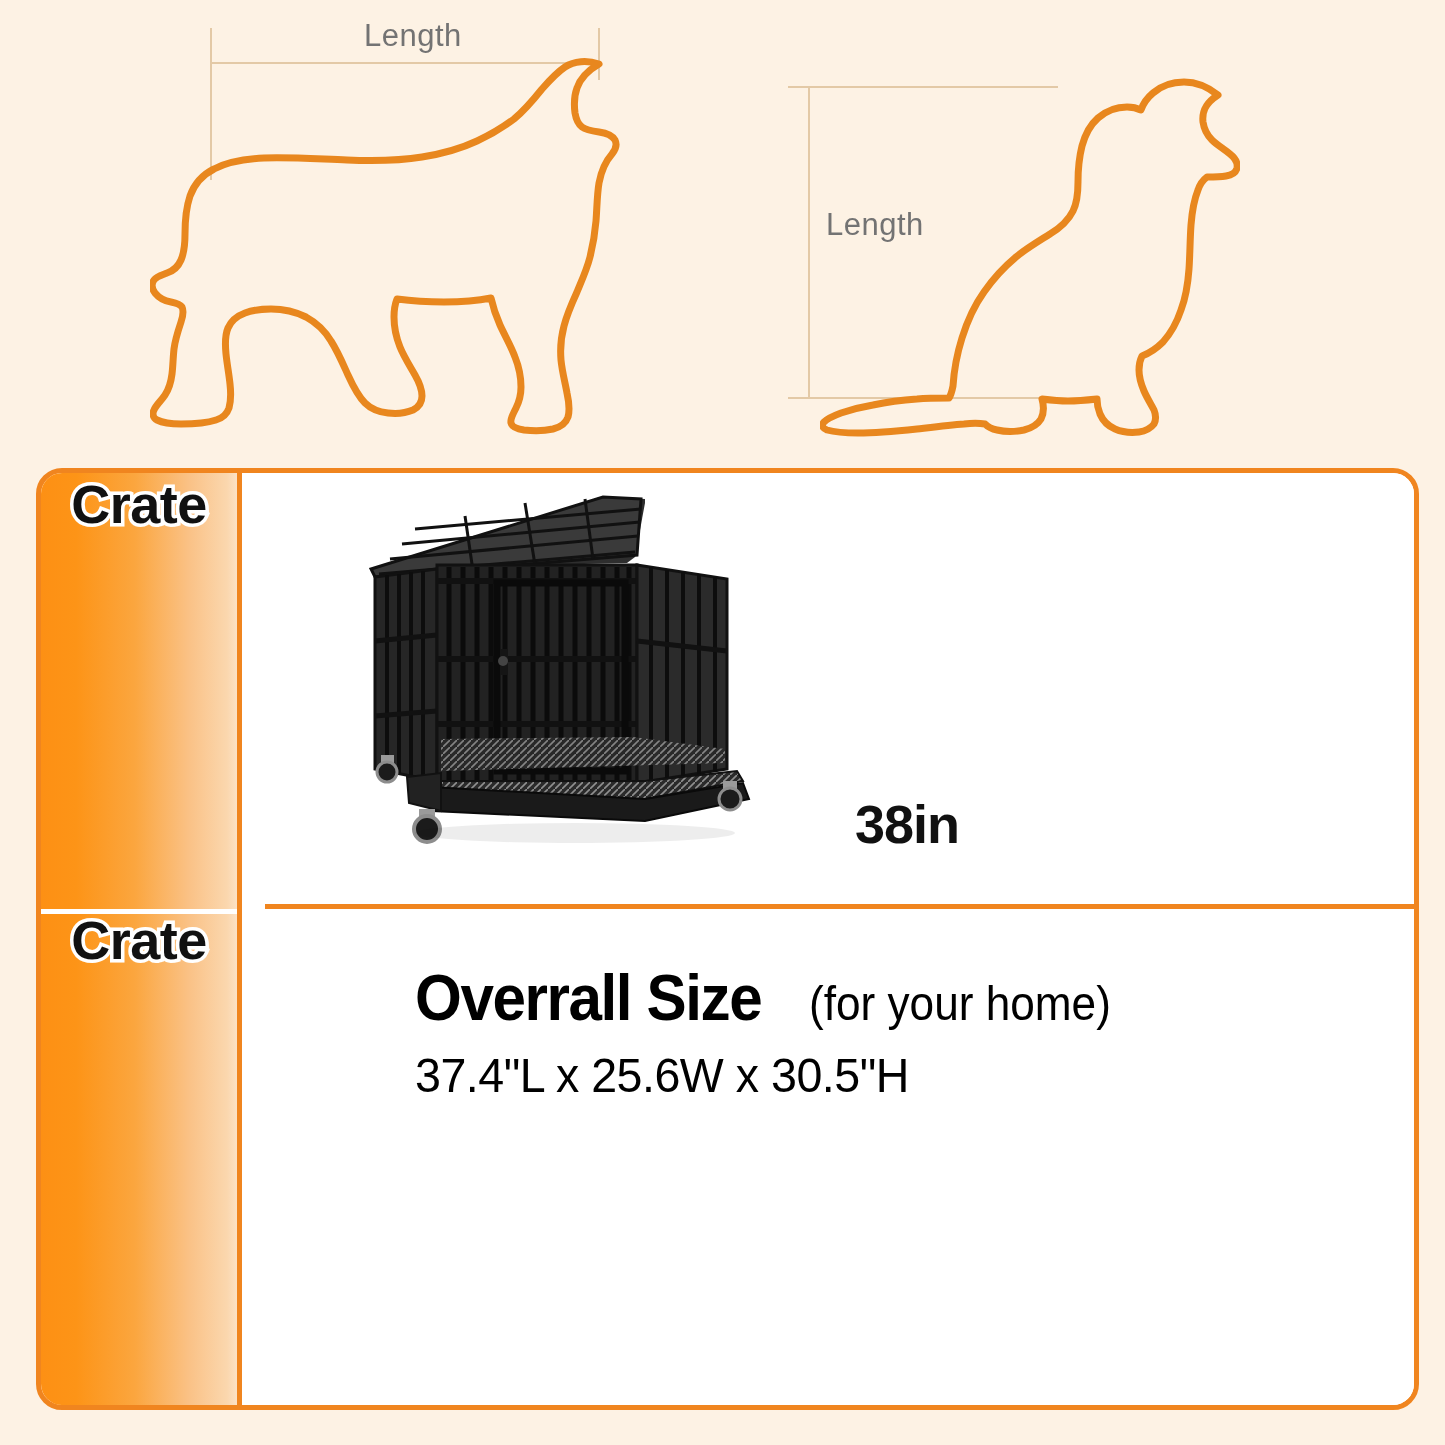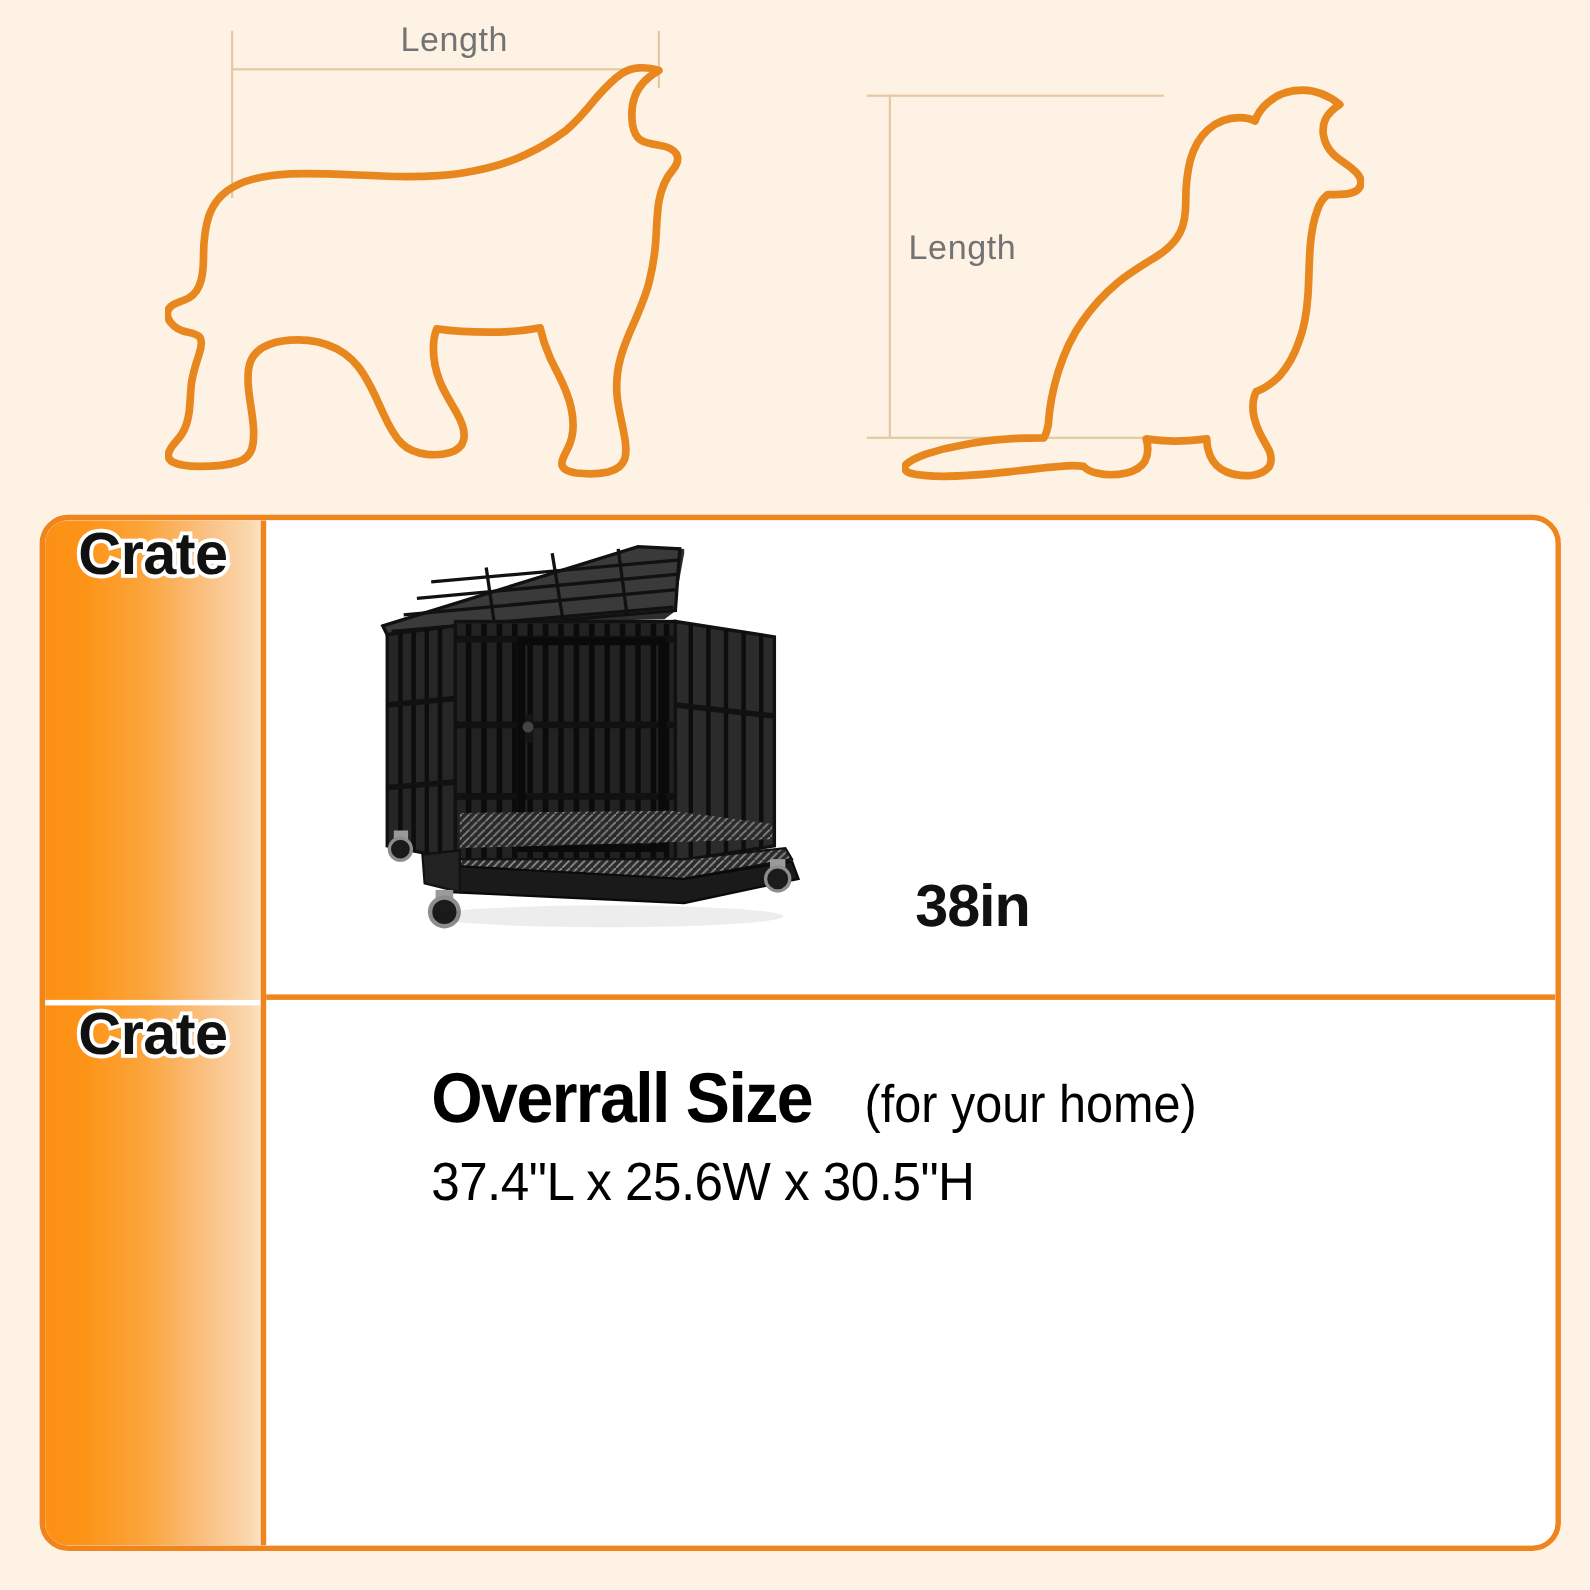--- a/index.html
+++ b/index.html
@@ -49,21 +49,21 @@
     -webkit-text-stroke:7px #FFFFFF;
     paint-order:stroke fill;
     letter-spacing:-.5px;
   }
   .side-divider{
     position:absolute;left:0;right:0;top:436px;height:5px;background:#FFFFFF;
   }
   .card-main{
     flex:1 1 auto;position:relative;background:#fff;
     border-left:5px solid #F0851F;
-    display:flex;flex-direction:column;
+    display:flex;flex-direction:column;padding-left:23px;
   }
   .main-top{
     flex:0 0 431px;position:relative;border-bottom:5px solid #F0851F;
   }
   .main-bottom{flex:1 1 auto;position:relative;}
 
   
   .crate-wrap{position:absolute;left:80px;top:8px;width:440px;height:390px;}
   .crate-caption{
     position:absolute;left:590px;top:320px;

